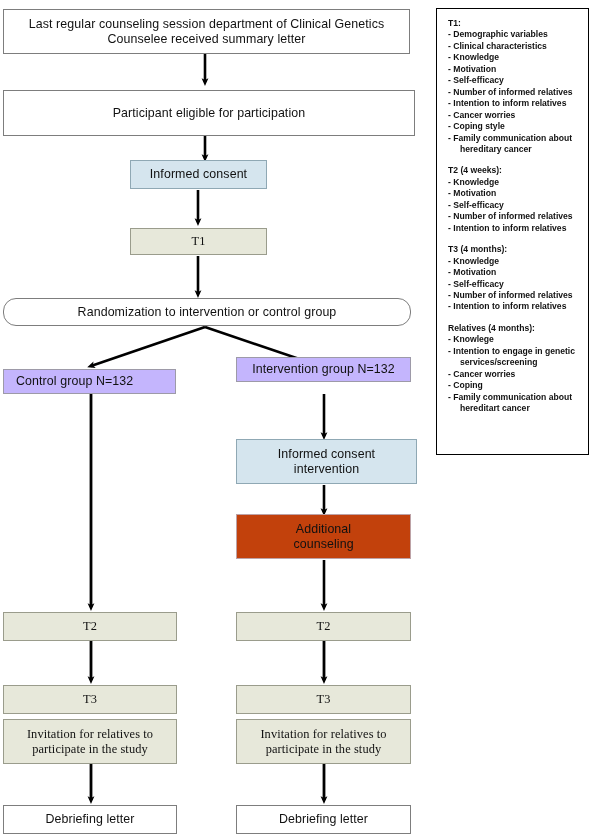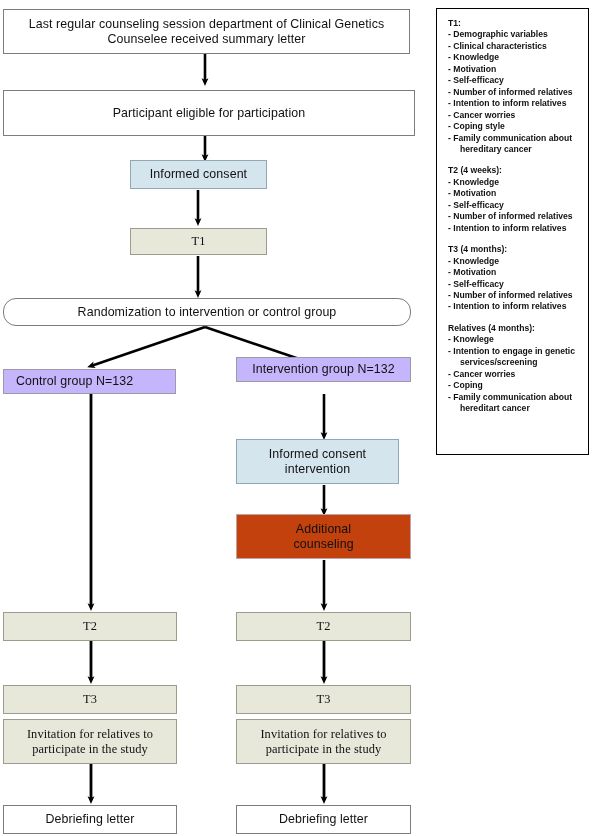--- a/index.html
+++ b/index.html
@@ -129,21 +129,21 @@
   </div>
 
   <div class="node lav" style="left:3px; top:369px; width:173px; height:25px;">
     <span style="display:block; width:100%; text-align:left; padding-left:8px;">Control  group   N=132</span>
   </div>
 
   <div class="node lav" style="left:236px; top:357px; width:175px; height:25px;">
     <span>Intervention group N=132</span>
   </div>
 
-  <div class="node blue" style="left:236px; top:439px; width:163px; height:45px;">
+  <div class="node blue" style="left:236px; top:439px; width:181px; height:45px;">
     <span style="max-width:130px;">Informed consent intervention</span>
   </div>
 
   <div class="node pink" style="left:236px; top:514px; width:175px; height:45px;">
     <span style="max-width:110px;">Additional counseling</span>
   </div>
 
   <div class="node olive" style="left:3px; top:612px; width:174px; height:29px;">
     <span>T2</span>
   </div>

